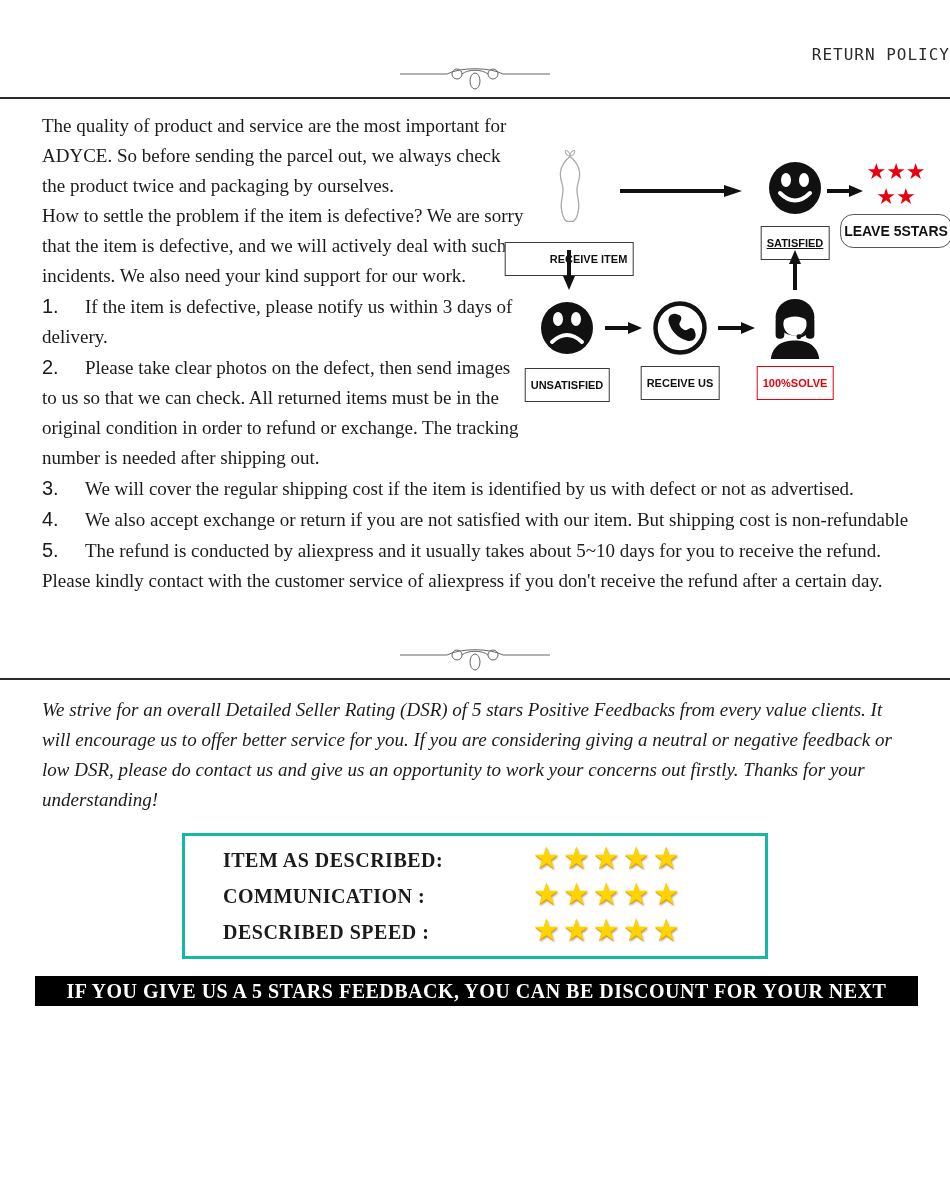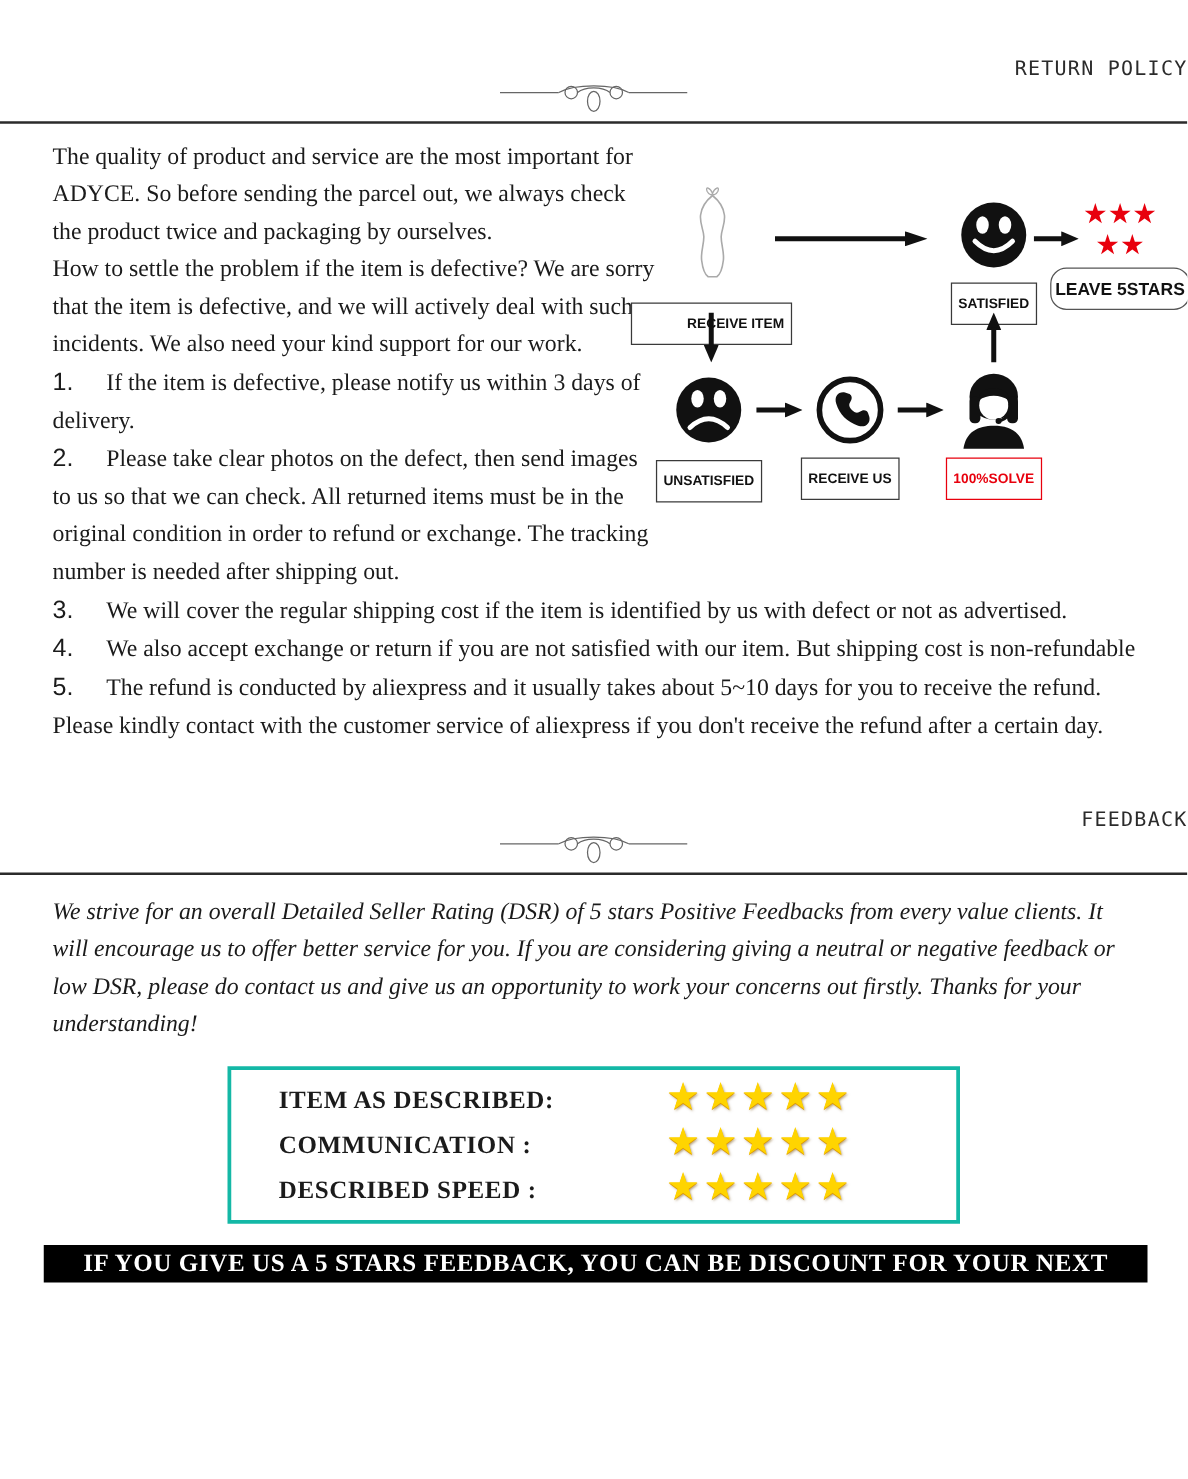--- a/index.html
+++ b/index.html
@@ -81,21 +81,21 @@
           <line x1="0" y1="6" x2="106" y2="6" stroke="#111" stroke-width="4"></line>
             <polygon points="104,0 122,6 104,12" fill="#111"></polygon>
         </svg>
 
         <svg class="flow-icon" style="left:237px;top:14px;" width="56" height="56" viewBox="0 0 56 56">
           <circle cx="28" cy="28" r="26" fill="#111"></circle>
           <ellipse cx="19" cy="20" rx="5" ry="7" fill="#fff"></ellipse>
             <ellipse cx="37" cy="20" rx="5" ry="7" fill="#fff"></ellipse>
           <path d="M13 33 Q28 48 43 33" stroke="#fff" stroke-width="4" fill="none" stroke-linecap="round"></path>
         </svg>
-        <span class="flow-label" style="left:265px;top:80px;">SATISFIED</span>
+        <span class="flow-label" style="left:265px;top:80px;text-decoration:underline;">SATISFIED</span>
 
         <svg class="flow-icon" style="left:297px;top:39px;" width="36" height="12" viewBox="0 0 36 12">
           <line x1="0" y1="6" x2="24" y2="6" stroke="#111" stroke-width="4"></line>
             <polygon points="22,0 36,6 22,12" fill="#111"></polygon>
         </svg>
 
         <div class="red-stars">
           <div><span>★</span><span>★</span><span>★</span></div>
           <div><span>★</span><span>★</span></div>
         </div>
@@ -153,21 +153,20 @@
     <p>How to settle the problem if the item is defective? We are sorry that the item is defective, and we will actively deal with such incidents. We also need your kind support for our work.</p>
 
     <p class="item"><span class="num">1.</span><span>If the item is defective, please notify us within 3 days of delivery.</span></p>
     <p class="item"><span class="num">2.</span><span>Please take clear photos on the defect, then send images to us so that we can check. All returned items must be in the original condition in order to refund or exchange. The tracking number is needed after shipping out.</span></p>
     <p class="item"><span class="num">3.</span><span>We will cover the regular shipping cost if the item is identified by us with defect or not as advertised.</span></p>
     <p class="item"><span class="num">4.</span><span>We also accept exchange or return if you are not satisfied with our item. But shipping cost is non-refundable</span></p>
     <p class="item"><span class="num">5.</span><span>The refund is conducted by aliexpress and it usually takes about 5~10 days for you to receive the refund. Please kindly contact with the customer service of aliexpress if you don't receive the refund after a certain day.</span></p>
   </div>
 
   <div class="section-header fb-header">
-    <h2 class="section-title">FEEDBACK</h2>
     <svg class="flourish" width="150" height="26" viewBox="0 0 150 26" fill="none" stroke="#666" stroke-width="1">
       <line x1="0" y1="9" x2="47" y2="9"></line>
         <line x1="103" y1="9" x2="150" y2="9"></line>
       <path d="M47,9 C60,2 90,2 103,9"></path>
       <circle cx="57" cy="9" r="5"></circle>
         <circle cx="93" cy="9" r="5"></circle>
       <path d="M62,9 C68,4 82,4 88,9"></path>
       <ellipse cx="75" cy="16" rx="5" ry="8"></ellipse>
     </svg>
   </div>

